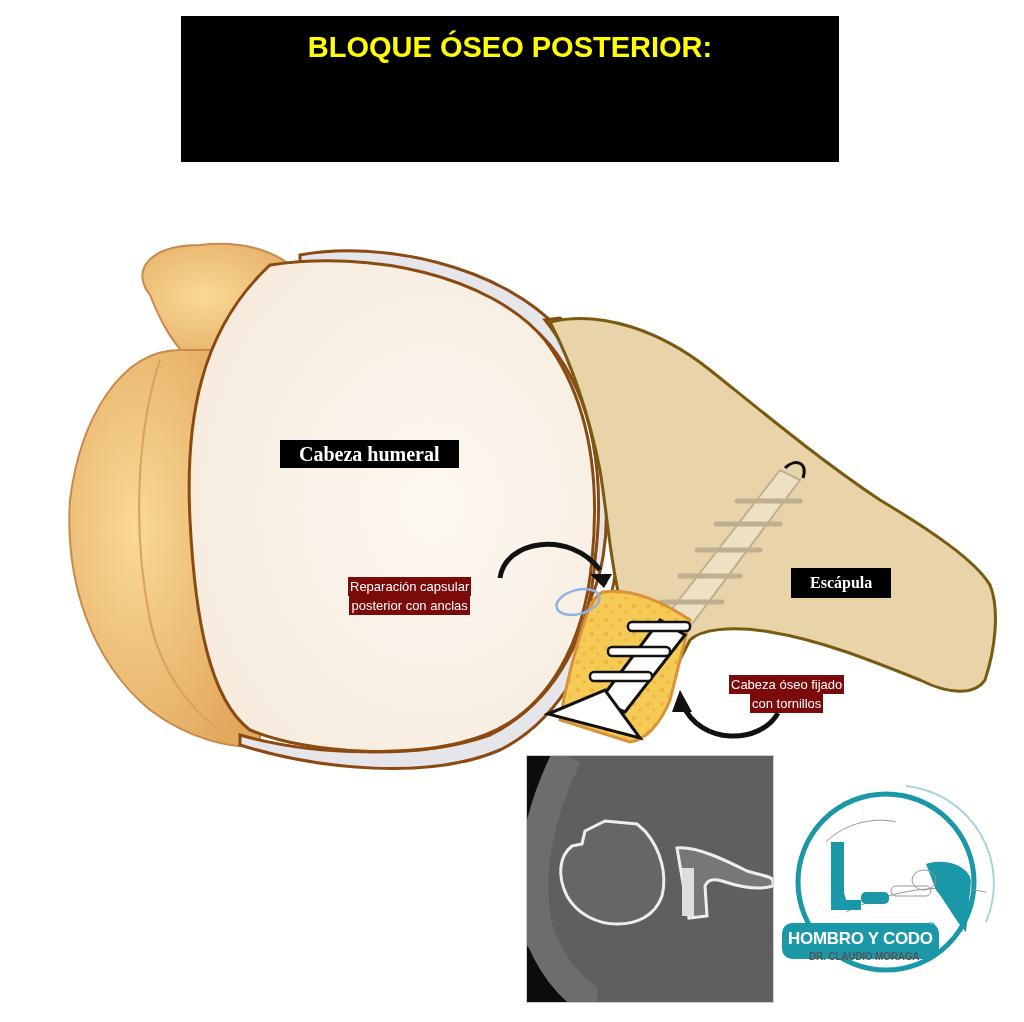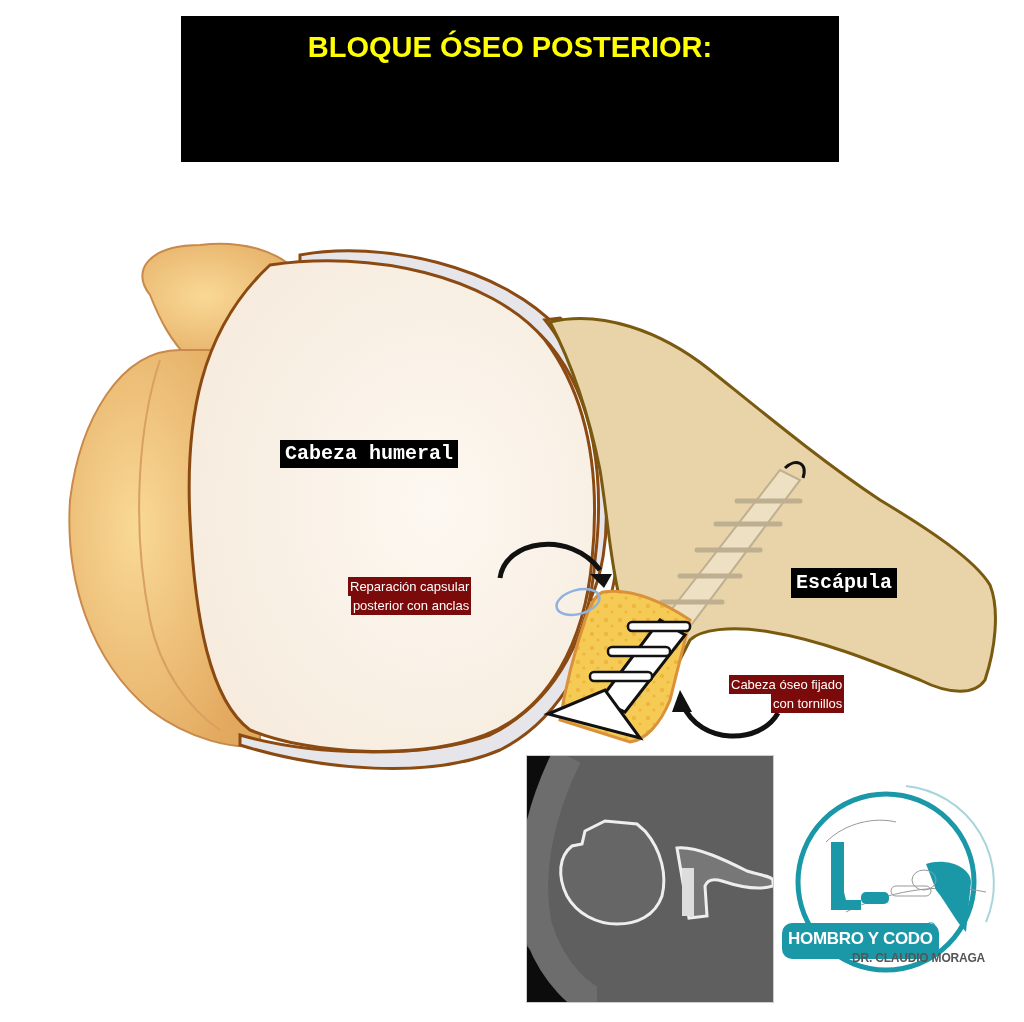--- a/index.html
+++ b/index.html
@@ -7,39 +7,39 @@
   .title-box {
     position: absolute; left: 181px; top: 16px; width: 658px; height: 146px;
     background: #000; color: #ffff00; text-align: center;
     font-family: "Liberation Sans", sans-serif; font-weight: bold;
     font-size: 29px; line-height: 41px; padding-top: 11px; box-sizing: border-box;
   }
   .title-box div { white-space: nowrap; }
   svg.diagram { position: absolute; left: 0; top: 0; }
   .label-black {
     position: absolute; background: #000; color: #fff; font-weight: bold;
-    font-family: Liberation Mono, monospace; white-space: nowrap; padding: 0 5px;
+    font-family: Liberation Serif, serif; white-space: nowrap; padding: 0 19px;
   }
   .label-red {
     position: absolute; background: #7b0a0a; color: #fff; font-family: "Liberation Sans", sans-serif;
-    font-size: 13px; line-height: 19px; text-align: right; white-space: nowrap;
+    font-size: 13px; line-height: 19px; text-align: center; white-space: nowrap;
   }
   .label-red span { display: inline-block; background: #7b0a0a; padding: 0 2px; }
   .ct-image {
     position: absolute; left: 526px; top: 755px; width: 246px; height: 246px;
     background: #555; overflow: hidden; border: 1px solid #ccc;
   }
   .logo { position: absolute; left: 786px; top: 782px; width: 210px; height: 200px; }
   .logo-banner {
     position: absolute; left: 782px; top: 923px; height: 28px; padding: 4px 6px;
     background: #1b98a8; color: #fff; font-weight: bold; font-size: 17px; line-height: 24px;
     font-family: "Liberation Sans", sans-serif; border-radius: 10px; letter-spacing: -0.3px;
   }
   .logo-reg { position: absolute; left: 926px; top: 920px; font-size: 13px; color: #1b98a8; }
-  .logo-sub { position: absolute; left: 852px; top: 951px; font-size: 12px; color: #555; font-weight: bold; letter-spacing: -0.2px; }
+  .logo-sub { position: absolute; left: 809px; top: 951px; font-size: 10px; color: #555; font-weight: bold; letter-spacing: -0.2px; }
 </style>
 </head>
 <body>
 
 <div class="title-box">
   <div>BLOQUE ÓSEO POSTERIOR:</div>
 </div>
 
 <svg class="diagram" width="1024" height="1022" viewBox="0 0 1024 1022">
   <defs>
@@ -105,21 +105,21 @@
   </g>
 
   <g>
     <path d="M778,713 C760,745 700,745 683,705" fill="none" stroke="#111" stroke-width="5"></path>
     <polygon points="672,712 692,712 680,690" fill="#111"></polygon>
   </g>
 </svg>
 
 <div class="label-black" style="left:280px; top:440px; font-size:20px; line-height:28px;">Cabeza humeral</div>
 
-<div class="label-black" style="left:791px; top:568px; font-size:20px; line-height:30px;">Escápula</div>
+<div class="label-black" style="left:791px; top:568px; font-size:16px; line-height:30px;">Escápula</div>
 
 <div class="label-red" style="left:348px; top:577px; background:transparent;">
   <span>Reparación capsular</span><br>
   <span>posterior con anclas</span>
 </div>
 
 <div class="label-red" style="left:729px; top:675px; background:transparent;">
   <span>Cabeza óseo fijado</span><br>
   <span>con tornillos</span>
 </div>

